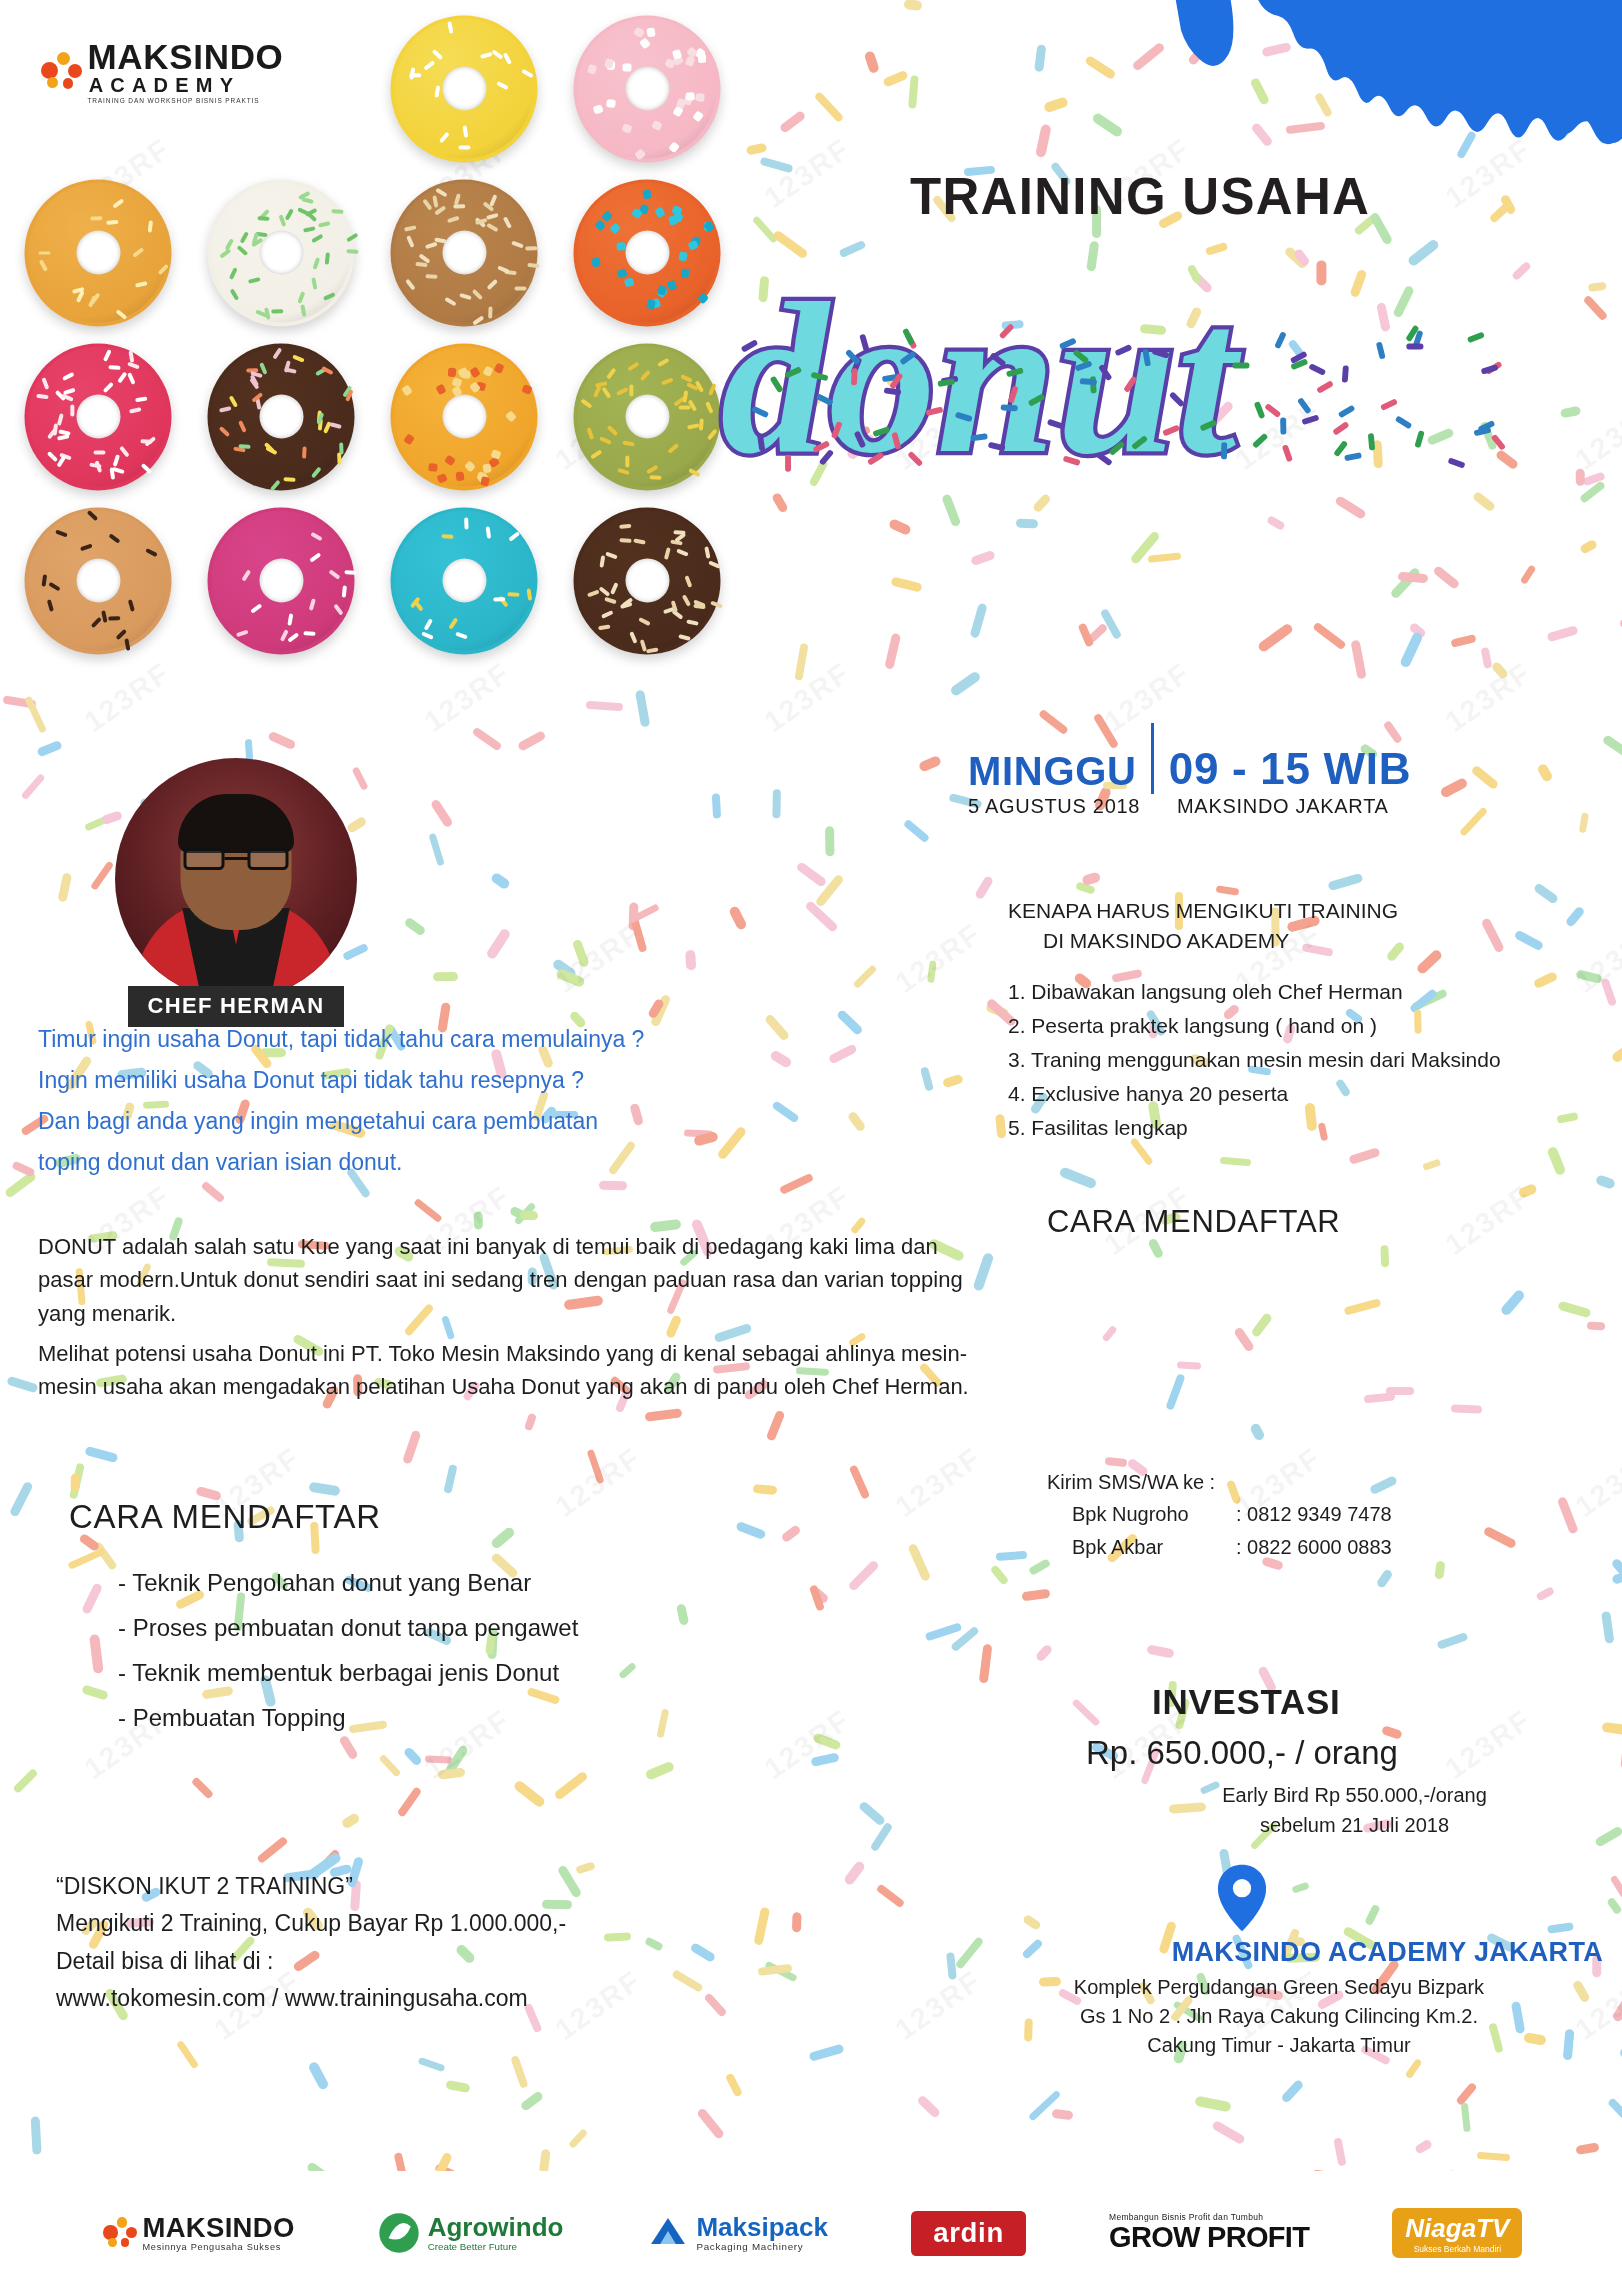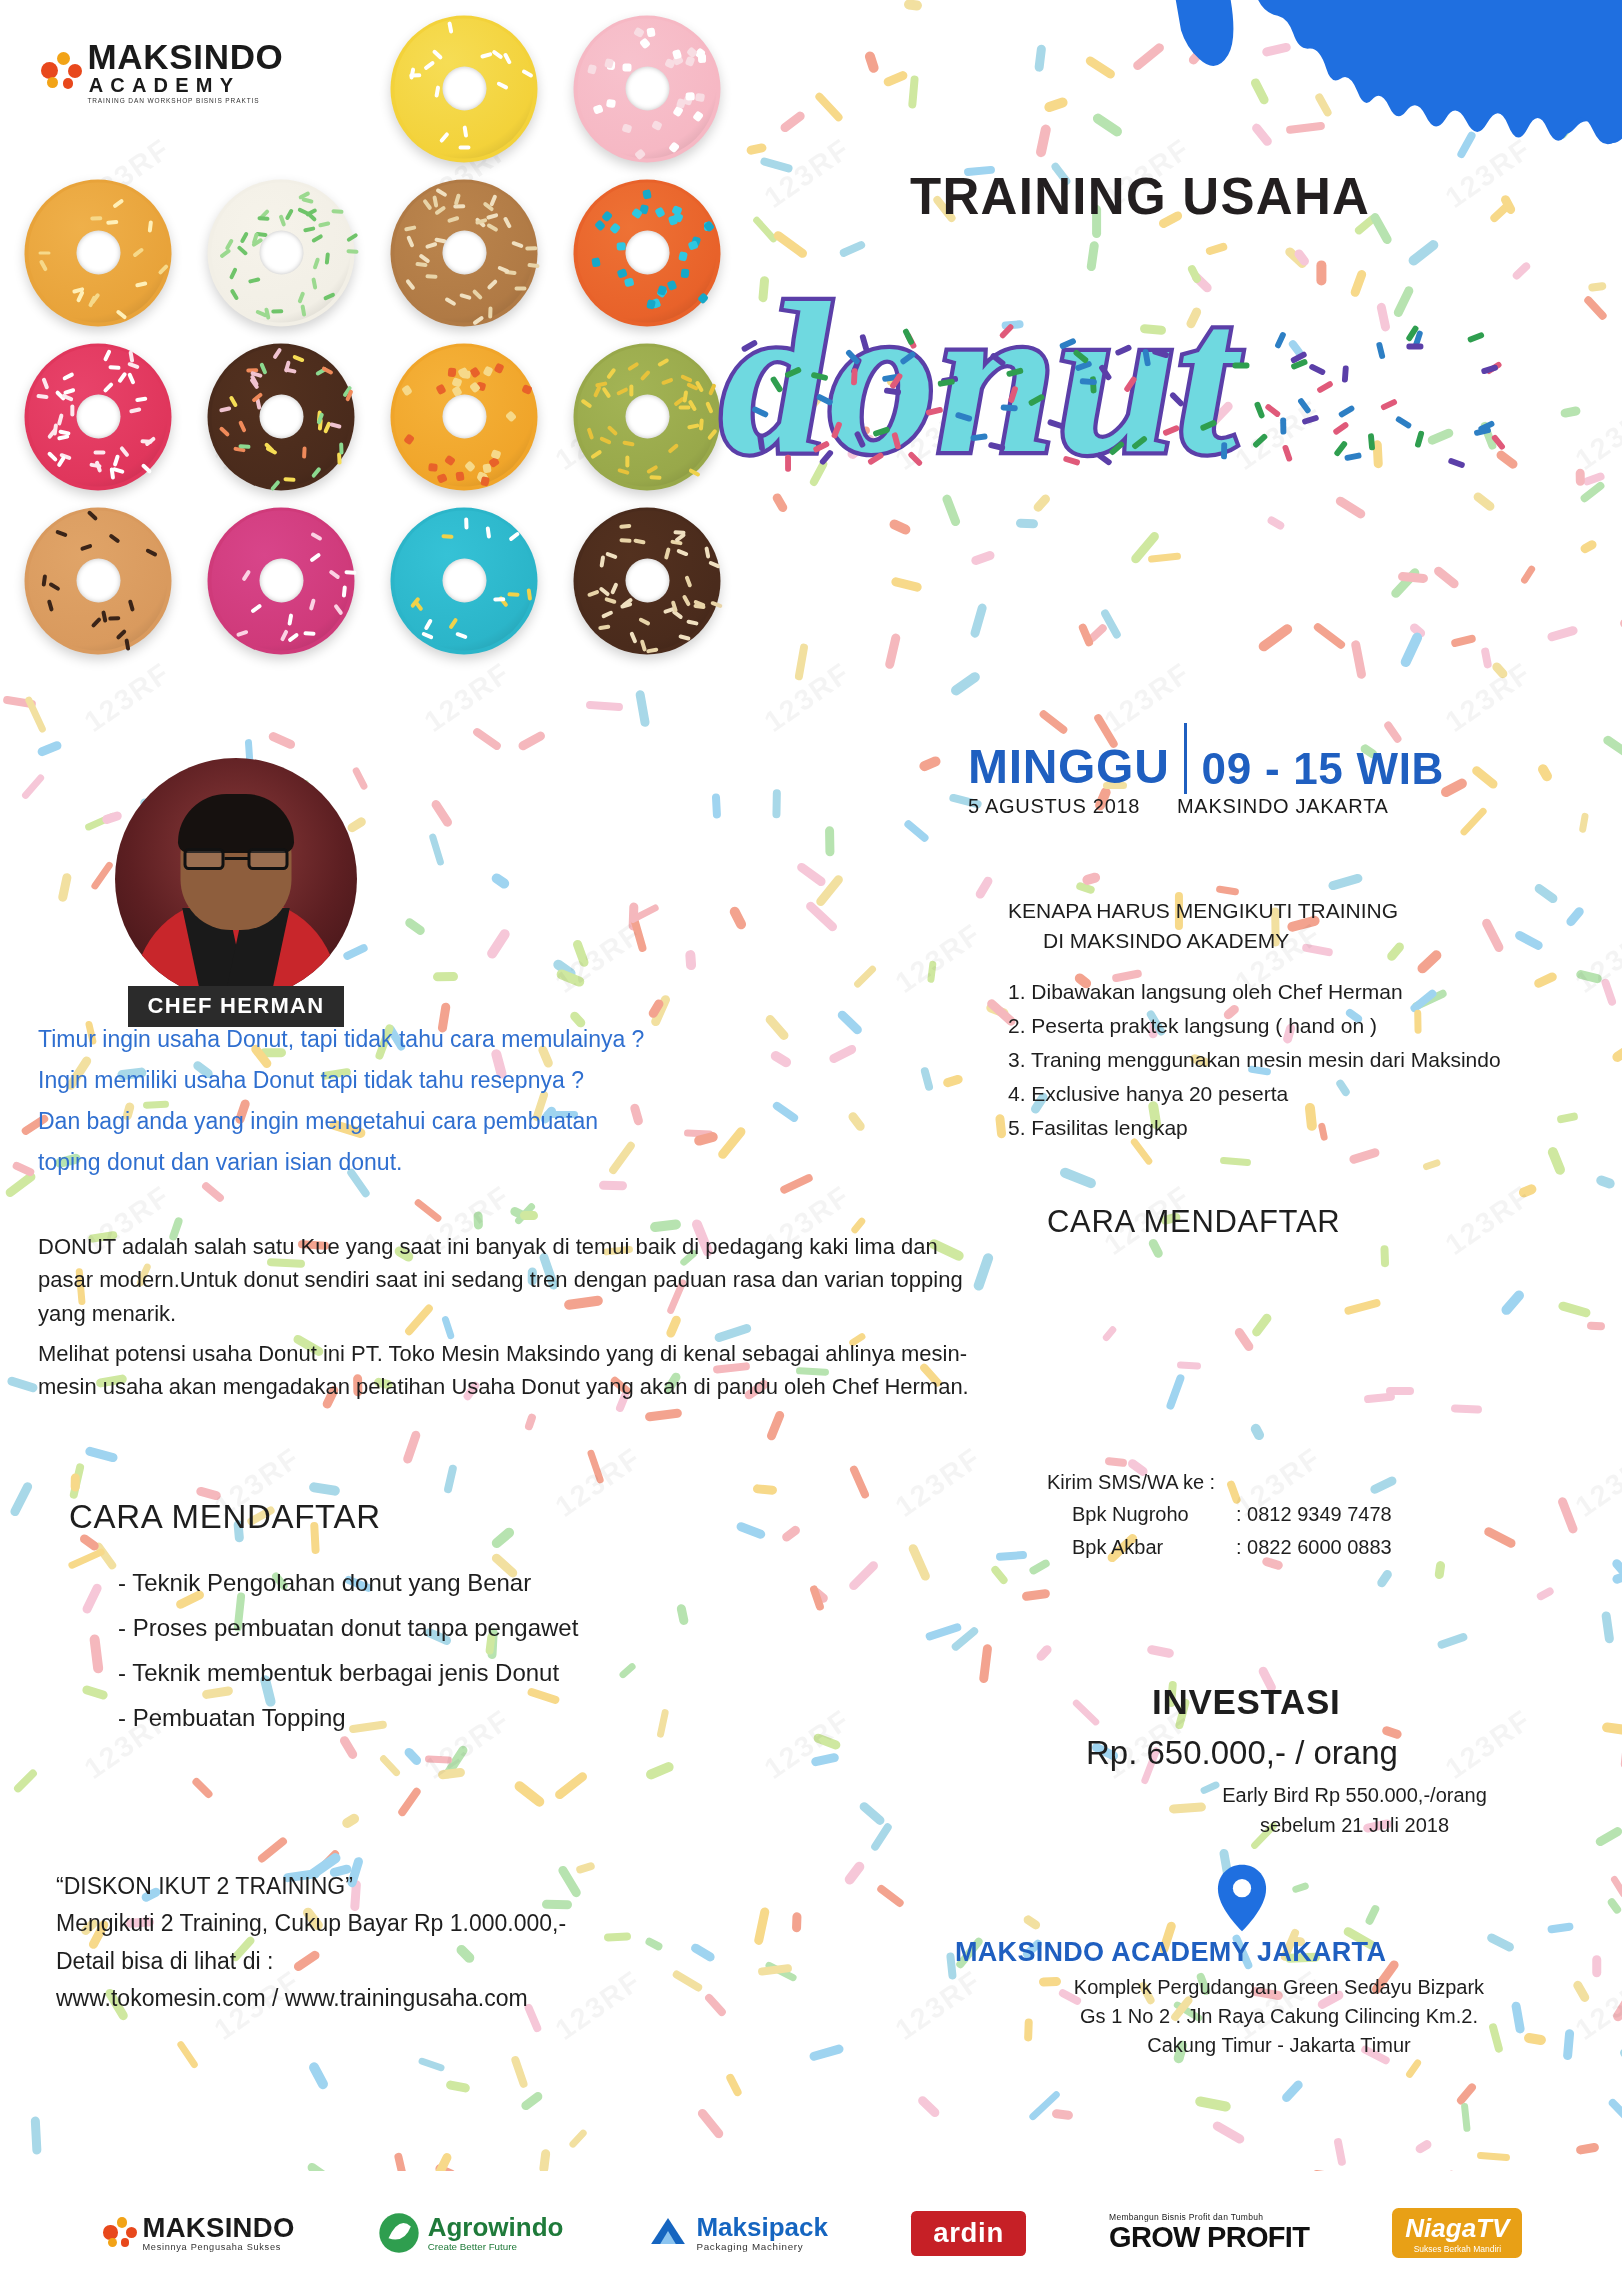--- a/index.html
+++ b/index.html
@@ -168,21 +168,21 @@
     font-size: 23px; color: #1e1e1e; line-height: 1.62;
   }
   #diskon .title { font-weight: normal; }
 
   
   #date-line {
     position: absolute; left: 968px; top: 723px; z-index: 6;
     width: 615px;
   }
   #date-line .row1 { display: flex; align-items: flex-end; }
-  #date-line .minggu { font-size: 48px; font-weight: bold; color: #1f5fc0; letter-spacing: 0.7px; }
+  #date-line .minggu { font-size: 40px; font-weight: bold; color: #1f5fc0; letter-spacing: 0.7px; }
   #date-line .divider { width: 3.3px; height: 71px; background: #1f5fc0; margin: 0 14.4px; }
   #date-line .time { font-size: 44px; font-weight: bold; color: #1f5fc0; letter-spacing: 0.7px; }
   #date-line .row2 { display: flex; align-items: center; margin-top: 1.3px; }
   #date-line .tgl { font-size: 20px; color: #1a1a1a; letter-spacing: 0.7px; width: 209px; }
   #date-line .loc { font-size: 20px; color: #1a1a1a; letter-spacing: 0.7px; }
 
   #why-title {
     position: absolute; left: 1008px; top: 896px; z-index: 6;
     font-size: 21px; color: #1e1e1e; line-height: 1.45; width: 589px;
   }
@@ -220,21 +220,21 @@
     font-size: 33px; color: #1e1e1e;
   }
   #investasi-early {
     position: absolute; left: 1106px; top: 1780px; z-index: 6; width: 497px;
     font-size: 20px; color: #1e1e1e; line-height: 1.5; text-align: center;
   }
 
   #pin { position: absolute; left: 1214px; top: 1862px; z-index: 6; }
   #venue-name {
     position: absolute; left: 955px; top: 1937px; z-index: 6; width: 648px;
-    text-align: left; font-size: 27px; color: #1f5fc0; font-weight: bold; letter-spacing: 0.3px;
+    text-align: right; font-size: 27px; color: #1f5fc0; font-weight: bold; letter-spacing: 0.3px;
   }
   #venue-addr {
     position: absolute; left: 955px; top: 1973px; z-index: 6; width: 648px;
     text-align: center; font-size: 20px; color: #1e1e1e; line-height: 1.45;
   }
 
   
   #footer {
     position: absolute; left: 0; bottom: 0; width: 1623px; height: 124px; z-index: 6;
     display: flex; align-items: center; justify-content: space-around; padding: 0 59px;

